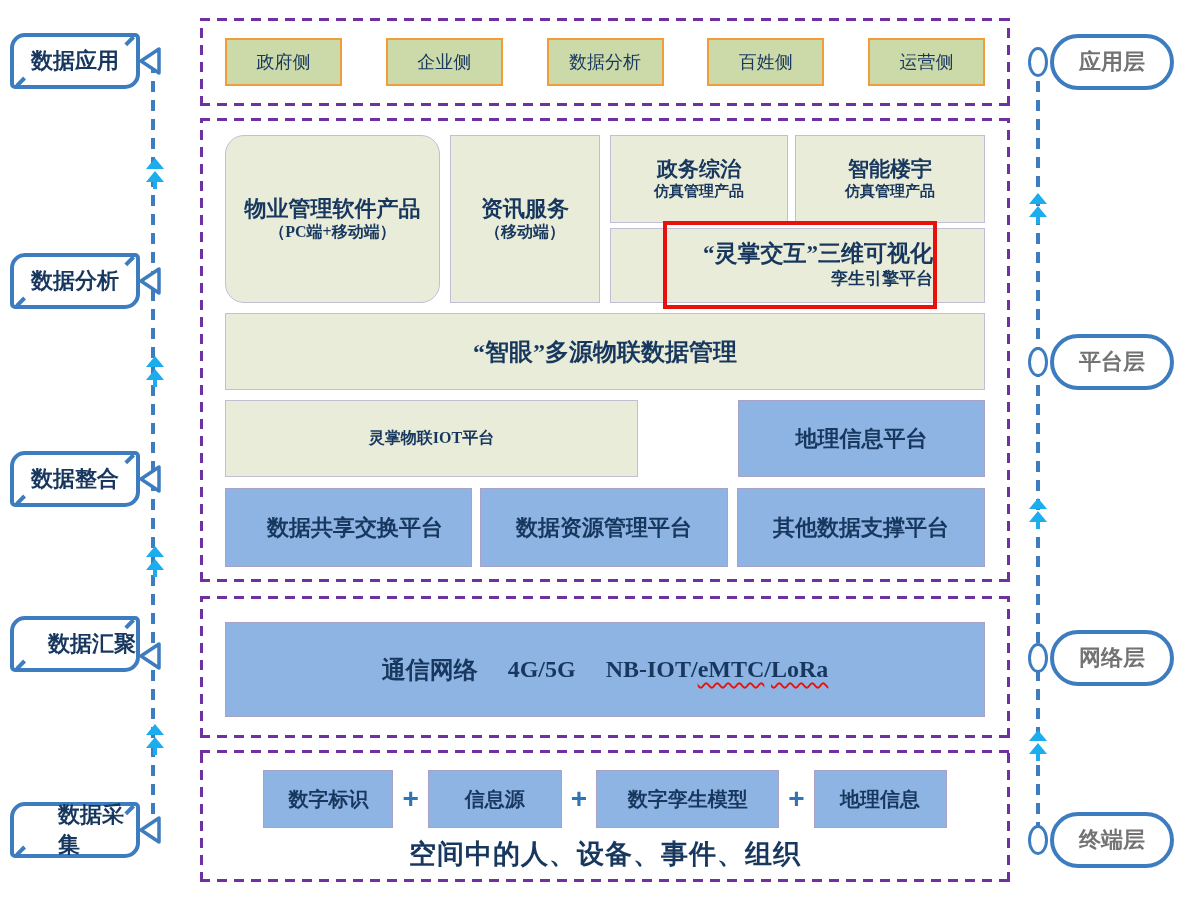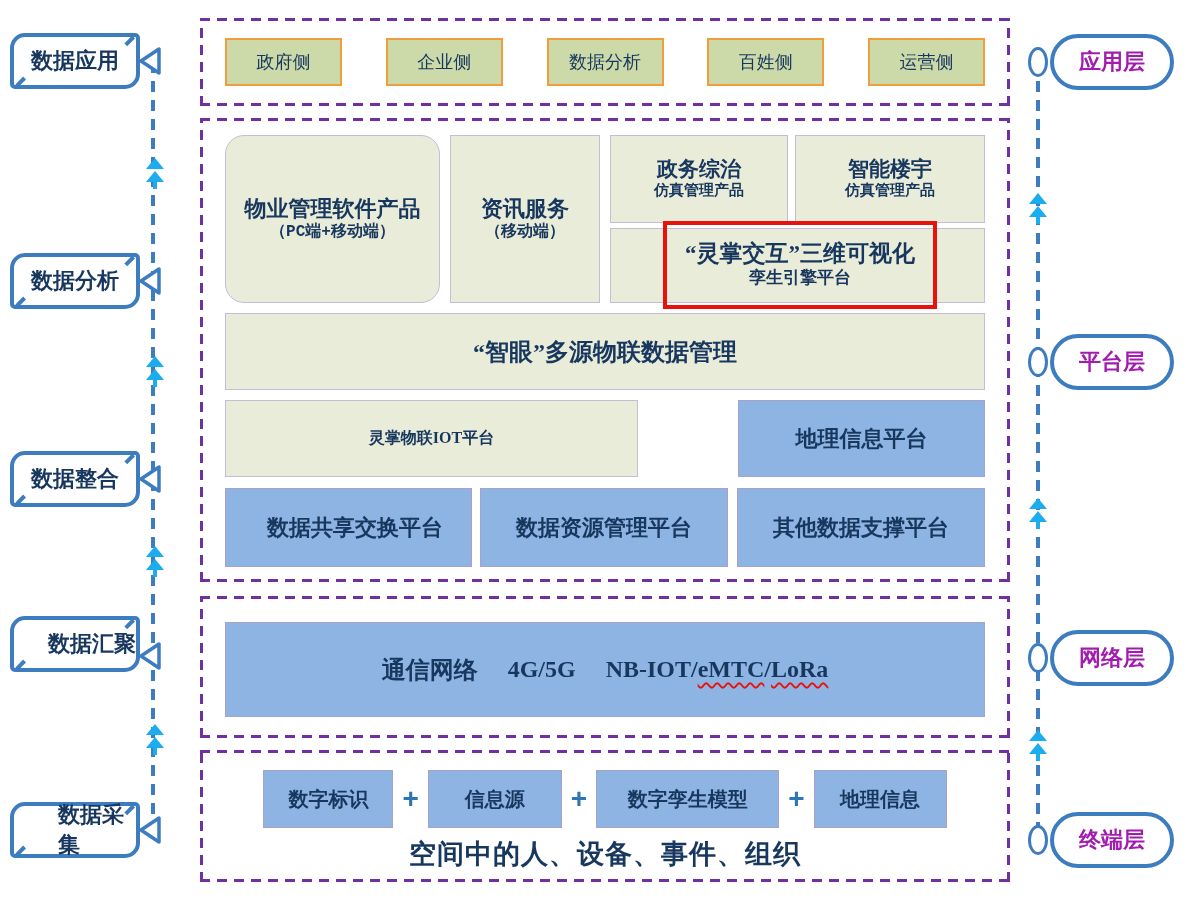--- a/index.html
+++ b/index.html
@@ -26,31 +26,31 @@
   .green-box { background:#ccd9a8; border:2.5px solid #f09e3c; font-size:18px; color:#17375e; }
   .light-box { background:#e9ecd8; border:1.5px solid #c3bdd6; color:#17375e; }
   .blue-box  { background:#8db4e2; border:1.5px solid #a8a2c9; color:#17375e; }
 
   
   .app-row { position:absolute; left:0; top:20px; width:100%; padding:0 25px; display:flex; justify-content:space-between; }
   .app-row .green-box { position:relative; width:117px; height:48px; display:flex; align-items:center; justify-content:center; }
 
   
   .title-lg { font-size:22px; line-height:1.25; }
-  .subtitle { font-size:16px; line-height:1.3;font-family:Liberation Mono, monospace; }
+  .subtitle { font-size:16px; line-height:1.3; }
   #property-box { left:25px;  top:17px;  width:215px; height:168px;border-radius:19px; }
   #info-box     { left:250px; top:17px;  width:150px; height:168px; }
   #govsim-box   { left:410px; top:17px;  width:178px; height:88px; }
   #buildsim-box { left:595px; top:17px;  width:190px; height:88px; }
   #govsim-box .title-lg, #buildsim-box .title-lg { font-size:21px; }
   #govsim-box .subtitle, #buildsim-box .subtitle { font-size:15px; }
   #twin-base    { left:410px; top:110px; width:375px; height:75px; }
   #twin-red     { position:absolute; left:463px; top:103px; width:274px; height:88px;
                   border:4.5px solid #e8120c; display:flex; flex-direction:column;
-                  align-items:center; justify-content:center; text-align:center; font-weight:bold; }
+                  align-items:flex-end; justify-content:center; text-align:center; font-weight:bold; }
   #twin-red .title-lg { font-size:23px; }
   #twin-red .subtitle { font-size:17px; }
   #smarteye-box { left:25px;  top:195px; width:760px; height:77px; font-size:24px; }
   #iot-box      { left:25px;  top:282px; width:413px; height:77px; font-size:16px; }
   #gis-box      { left:538px; top:282px; width:247px; height:77px; font-size:22px; }
   #share-box    { left:25px;  top:370px; width:247px; height:79px; font-size:22px;padding-left:13px; }
   #resource-box { left:280px; top:370px; width:248px; height:79px; font-size:22px; }
   #support-box  { left:537px; top:370px; width:248px; height:79px; font-size:22px; }
 
   
@@ -71,21 +71,21 @@
          font-size:22px; font-weight:bold; color:#17375e; }
   .tick { position:absolute; width:11px; height:3.5px; background:#3e7cc0; }
   .tick-tr { top:2px; right:1px; transform:rotate(-45deg); }
   .tick-bl { bottom:2px; left:1px; transform:rotate(-45deg); }
   .tri-conn { position:absolute; left:137px; }
 
   
   .pill { position:absolute; left:1050px; width:124px; height:56px; background:#ffffff;
           border:4px solid #3e7cc0; border-radius:28px;
           display:flex; align-items:center; justify-content:center;
-          font-size:22px; font-weight:bold; color:#a21caf; }
+          font-size:22px; font-weight:bold; color:#737373; }
   .node-circle { position:absolute; left:1028px; width:20px; height:30px; background:#ffffff;
                  border:3.5px solid #3e7cc0; border-radius:50%; }
 
   
   .vline { position:absolute; width:4px;
            background:repeating-linear-gradient(180deg,#3e7cc0 0 11px,transparent 11px 19px); }
   #left-line  { left:151px;  top:62px; height:768px; }
   #right-line { left:1036px; top:62px; height:778px; }
 
   

